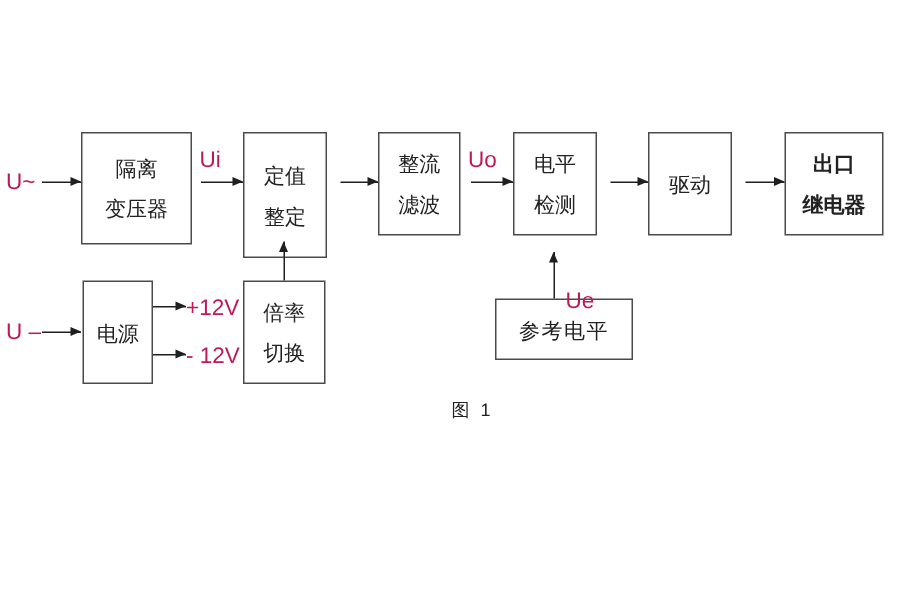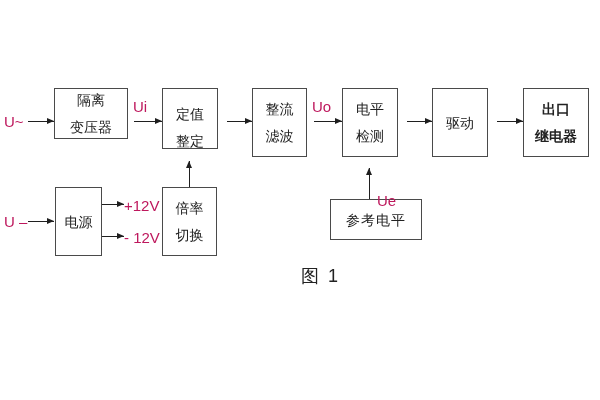--- a/index.html
+++ b/index.html
@@ -7,39 +7,39 @@
     position:relative;width:600px;height:400px;background:#ffffff;
     font-family:"Liberation Sans","DejaVu Sans",sans-serif;
     color:#1f1f1f;overflow:hidden;
   }
   
   .box{
     position:absolute;box-sizing:border-box;border:1.5px solid #4a4a4a;
     display:flex;flex-direction:column;align-items:center;justify-content:center;
     row-gap:13px;font-size:14px;line-height:1;color:#222222;background:#ffffff;
   }
-  .b-isolation{left:54px;top:88px;width:74px;height:51px;}
-  .b-setting{left:162px;top:88px;width:56px;height:61px;justify-content:flex-end;}
+  .b-isolation{left:54px;top:88px;width:74px;height:75px;}
+  .b-setting{left:162px;top:88px;width:56px;height:84px;}
   .b-rectify{left:252px;top:88px;width:55px;height:69px;}
   .b-level{left:342px;top:88px;width:56px;height:69px;}
   .b-drive{left:432px;top:88px;width:56px;height:69px;}
   .b-relay{left:523px;top:88px;width:66px;height:69px;font-weight:bold;}
   .b-power{left:55px;top:187px;width:47px;height:69px;}
   .b-ratio{left:162px;top:187px;width:55px;height:69px;}
   .b-ref{left:330px;top:199px;width:92px;height:41px;letter-spacing:1px;text-align:center;}
   
   .lbl{position:absolute;font-size:15px;font-weight:500;line-height:1.2;color:#be185d;white-space:nowrap;}
   .l-uac{left:4px;top:113px;}
   .l-udc{left:4px;top:213px;}
   .l-ui{left:133px;top:98px;}
   .l-uo{left:312px;top:98px;}
   .l-ue{left:377px;top:172px;margin-top:20px;}
   .l-p12{left:124px;top:197px;}
   .l-n12{left:124px;top:229px;}
-  .l-caption{left:301px;top:266px;font-size:18px;font-weight:400;letter-spacing:2px;color:#222222;}
+  .l-caption{left:301px;top:266px;font-size:12px;font-weight:400;letter-spacing:2px;color:#222222;}
   
   .ar-r{position:absolute;height:0;border-top:1.5px solid #1f1f1f;}
   .ar-r::after{
     content:"";position:absolute;right:0;top:-4.25px;width:0;height:0;
     border-left:7px solid #1f1f1f;border-top:3.5px solid transparent;border-bottom:3.5px solid transparent;
   }
   .ar-u{position:absolute;width:0;border-left:1.5px solid #1f1f1f;}
   .ar-u::after{
     content:"";position:absolute;left:-4.25px;top:0;width:0;height:0;
     border-bottom:7px solid #1f1f1f;border-left:3.5px solid transparent;border-right:3.5px solid transparent;

